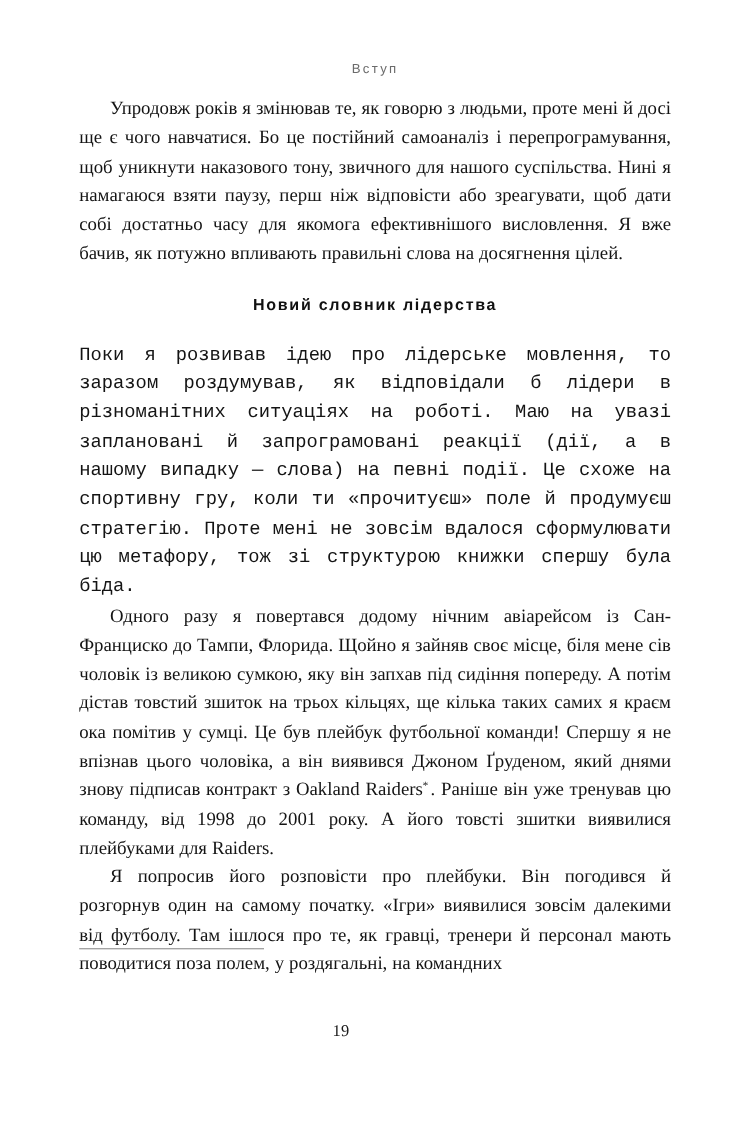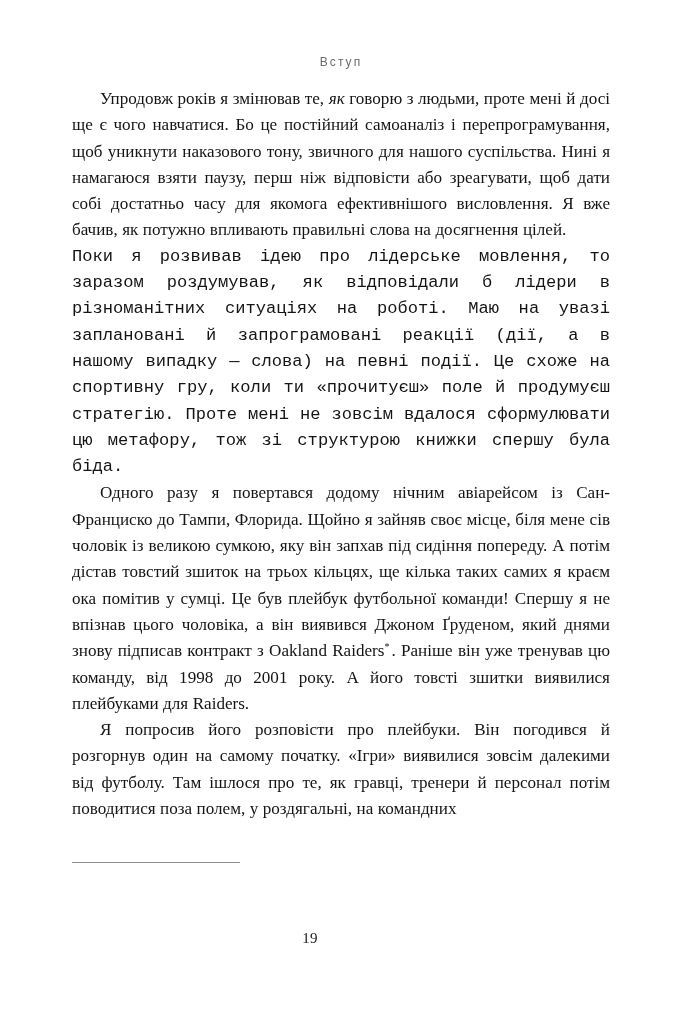--- a/index.html
+++ b/index.html
@@ -60,21 +60,21 @@
   }
   p.body-par.no-indent {
     text-indent: 0;
     font-family: Liberation Mono, monospace;
   }
 
   p.body-par + p.body-par {
     margin-top: 0;
   }
 
-  .it { font-style: italic; }
+  .it { }
   .lat { font-family: "Liberation Serif", "DejaVu Serif", serif; }
 
   
   h2.section-heading {
     margin: 0;
     font-family: "Liberation Sans", "DejaVu Sans", sans-serif;
     font-size: 14.6px;
     font-weight: 700;
     letter-spacing: 1.55px;
     text-align: center;
@@ -129,24 +129,27 @@
 <body>
 
 <div class="page">
 
   <div class="running-head">Вступ</div>
 
   <div class="text-block">
 
     <p class="body-par" id="par-1"><span>Упродовж років я змінював те, </span><span class="it">як</span><span> говорю з людьми, проте мені й досі ще є чого навчатися. Бо це постійний самоаналіз і перепрограмування, щоб уникнути наказового тону, звичного для нашого суспільства. Нині я намагаюся взяти паузу, перш ніж відповісти або зреагувати, щоб дати собі достатньо часу для якомога ефективнішого висловлення. Я вже бачив, як потужно впливають правильні слова на досягнення цілей.</span></p>
 
+    <div class="heading-wrap">
+      <h2 class="section-heading">Новий словник лідерства</h2>
+    </div>
 
     <p class="body-par no-indent" id="par-2"><span>Поки я розвивав ідею про лідерське мовлення, то заразом роздумував, як відповідали б лідери в різноманітних ситуаціях на роботі. Маю на увазі заплановані й запрограмовані реакції (дії, а в нашому випадку — слова) на певні події. Це схоже на спортивну гру, коли ти «прочитуєш» поле й продумуєш стратегію. Проте мені не зовсім вдалося сформулювати цю метафору, тож зі структурою книжки спершу була біда.</span></p>
     <p class="body-par" id="par-3"><span>Одного разу я повертався додому нічним авіарейсом із Сан-Франциско до Тампи, Флорида. Щойно я зайняв своє місце, біля мене сів чоловік із великою сумкою, яку він запхав під сидіння попереду. А потім дістав товстий зшиток на трьох кільцях, ще кілька таких самих я краєм ока помітив у сумці. Це був плейбук футбольної команди! Спершу я не впізнав цього чоловіка, а він виявився Джоном Ґруденом, який днями знову підписав контракт з </span><span class="lat">Oakland Raiders</span><span class="footnote-marker">*</span><span>. Раніше він уже тренував цю команду, від 1998 до 2001 року. А його товсті зшитки виявилися плейбуками для </span><span class="lat">Raiders</span><span>.</span></p>
-    <p class="body-par" id="par-4"><span>Я попросив його розповісти про плейбуки. Він погодився й розгорнув один на самому початку. «Ігри» виявилися зовсім далекими від футболу. Там ішлося про те, як гравці, тренери й персонал потім поводитися поза полем, у роздягальні, на командних</span></p>
+    <p class="body-par" id="par-4"><span>Я попросив його розповісти про плейбуки. Він погодився й розгорнув один на самому початку. «Ігри» виявилися зовсім далекими від футболу. Там ішлося про те, як гравці, тренери й персонал мають поводитися поза полем, у роздягальні, на командних</span></p>
 
   </div>
 
   <div class="footnote-area">
     <div class="footnote-rule"></div>
   </div>
 
   <div class="folio">19</div>
 
 </div>

